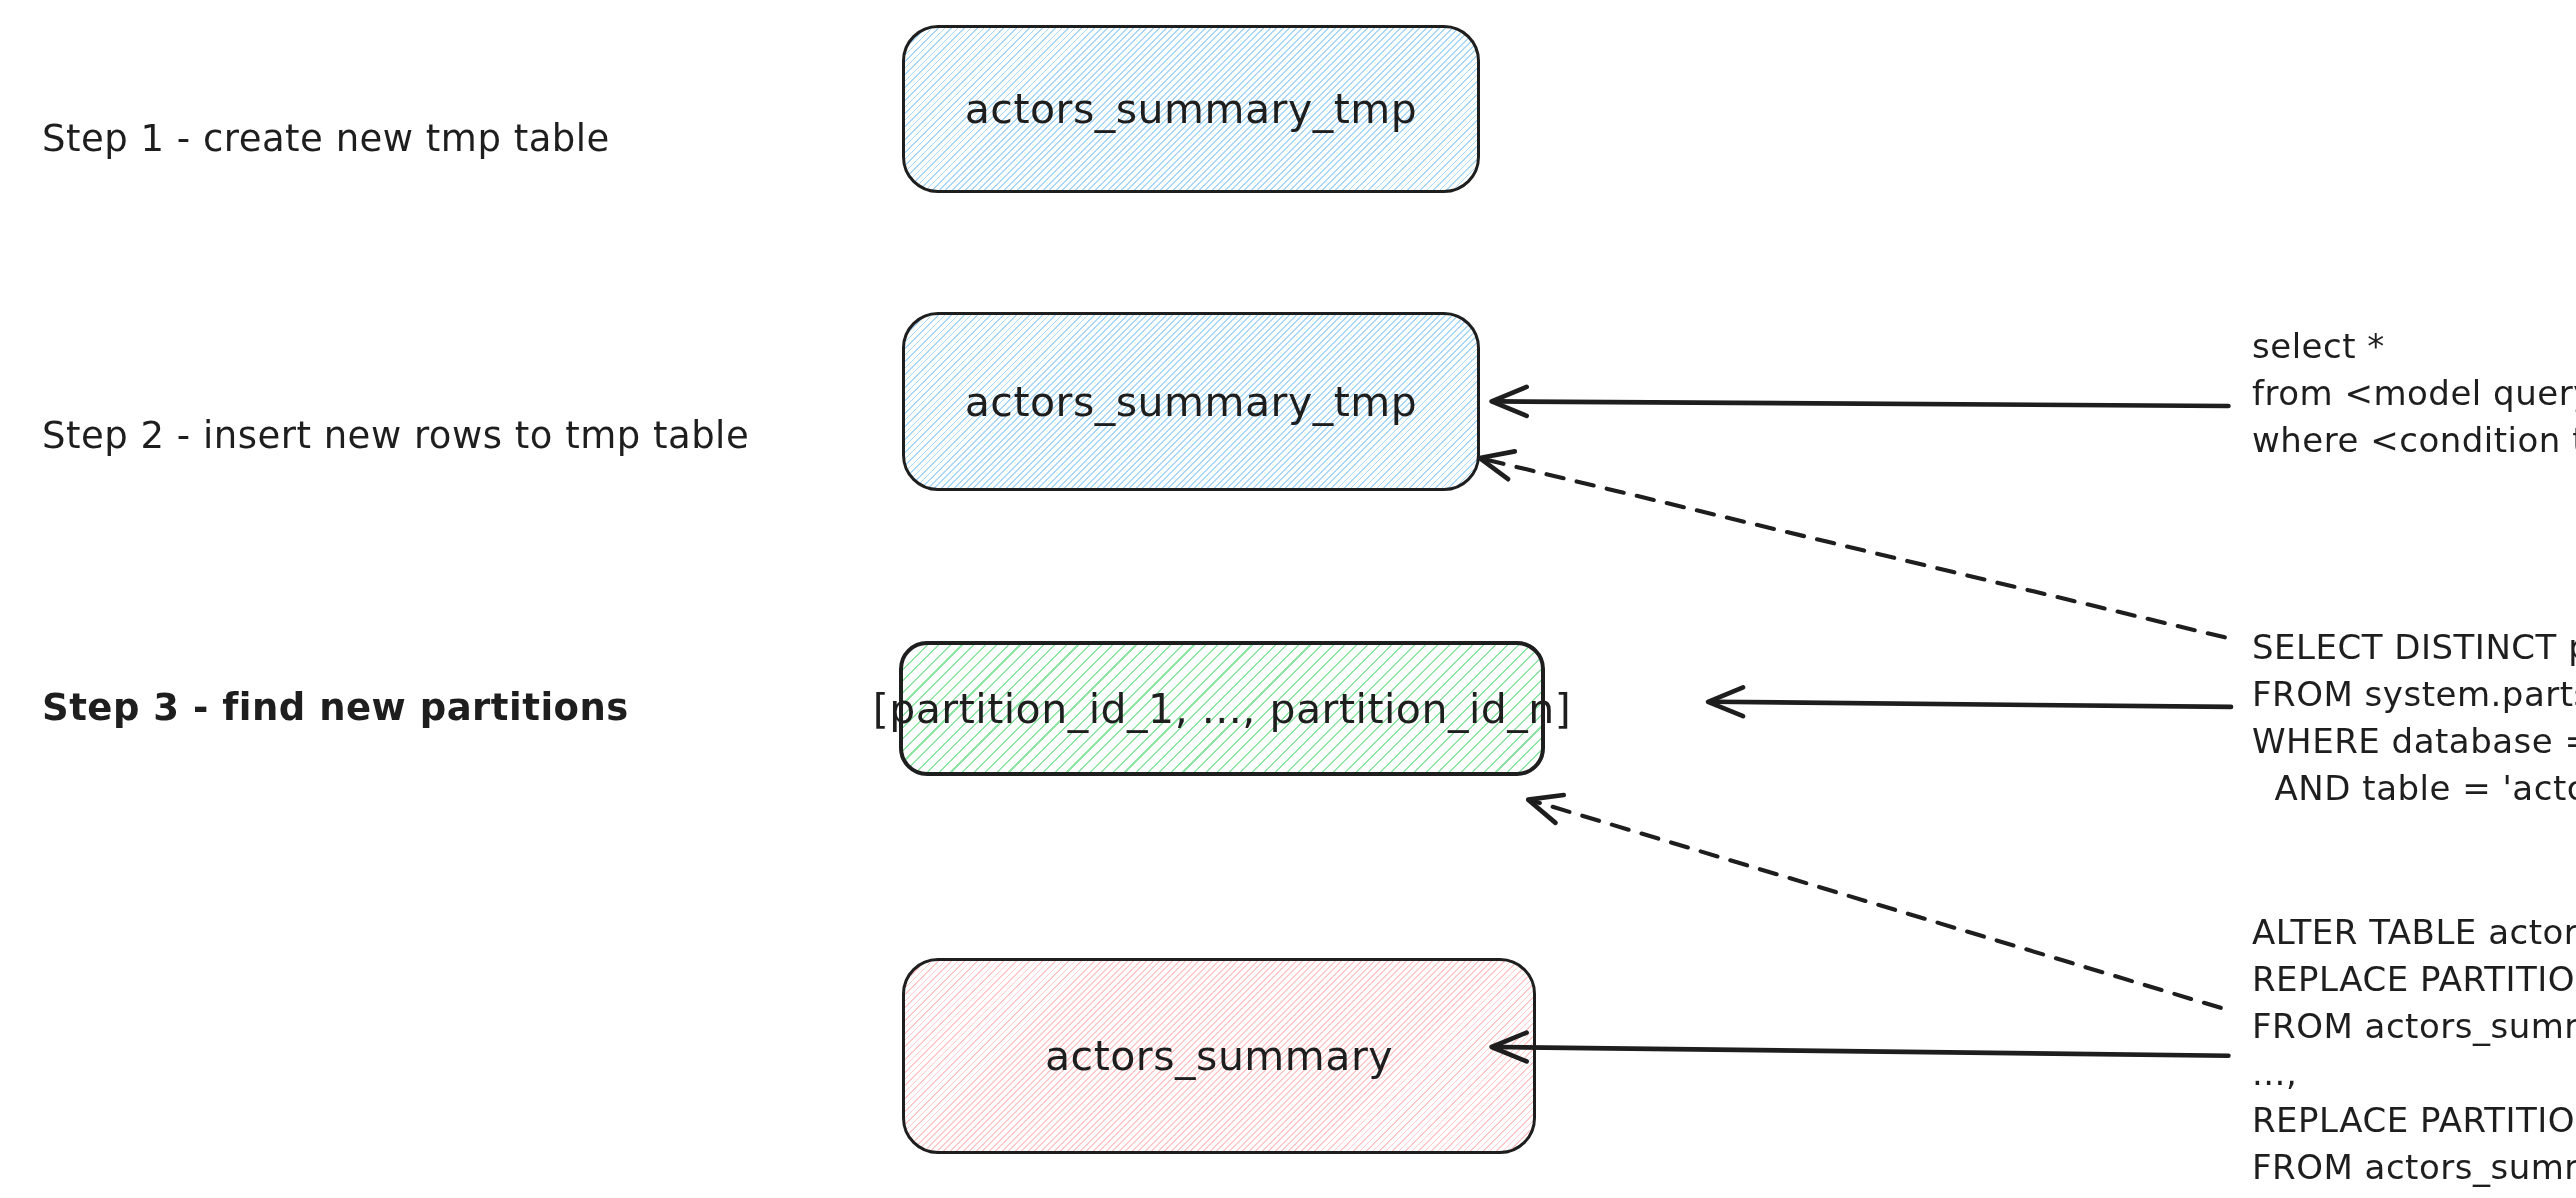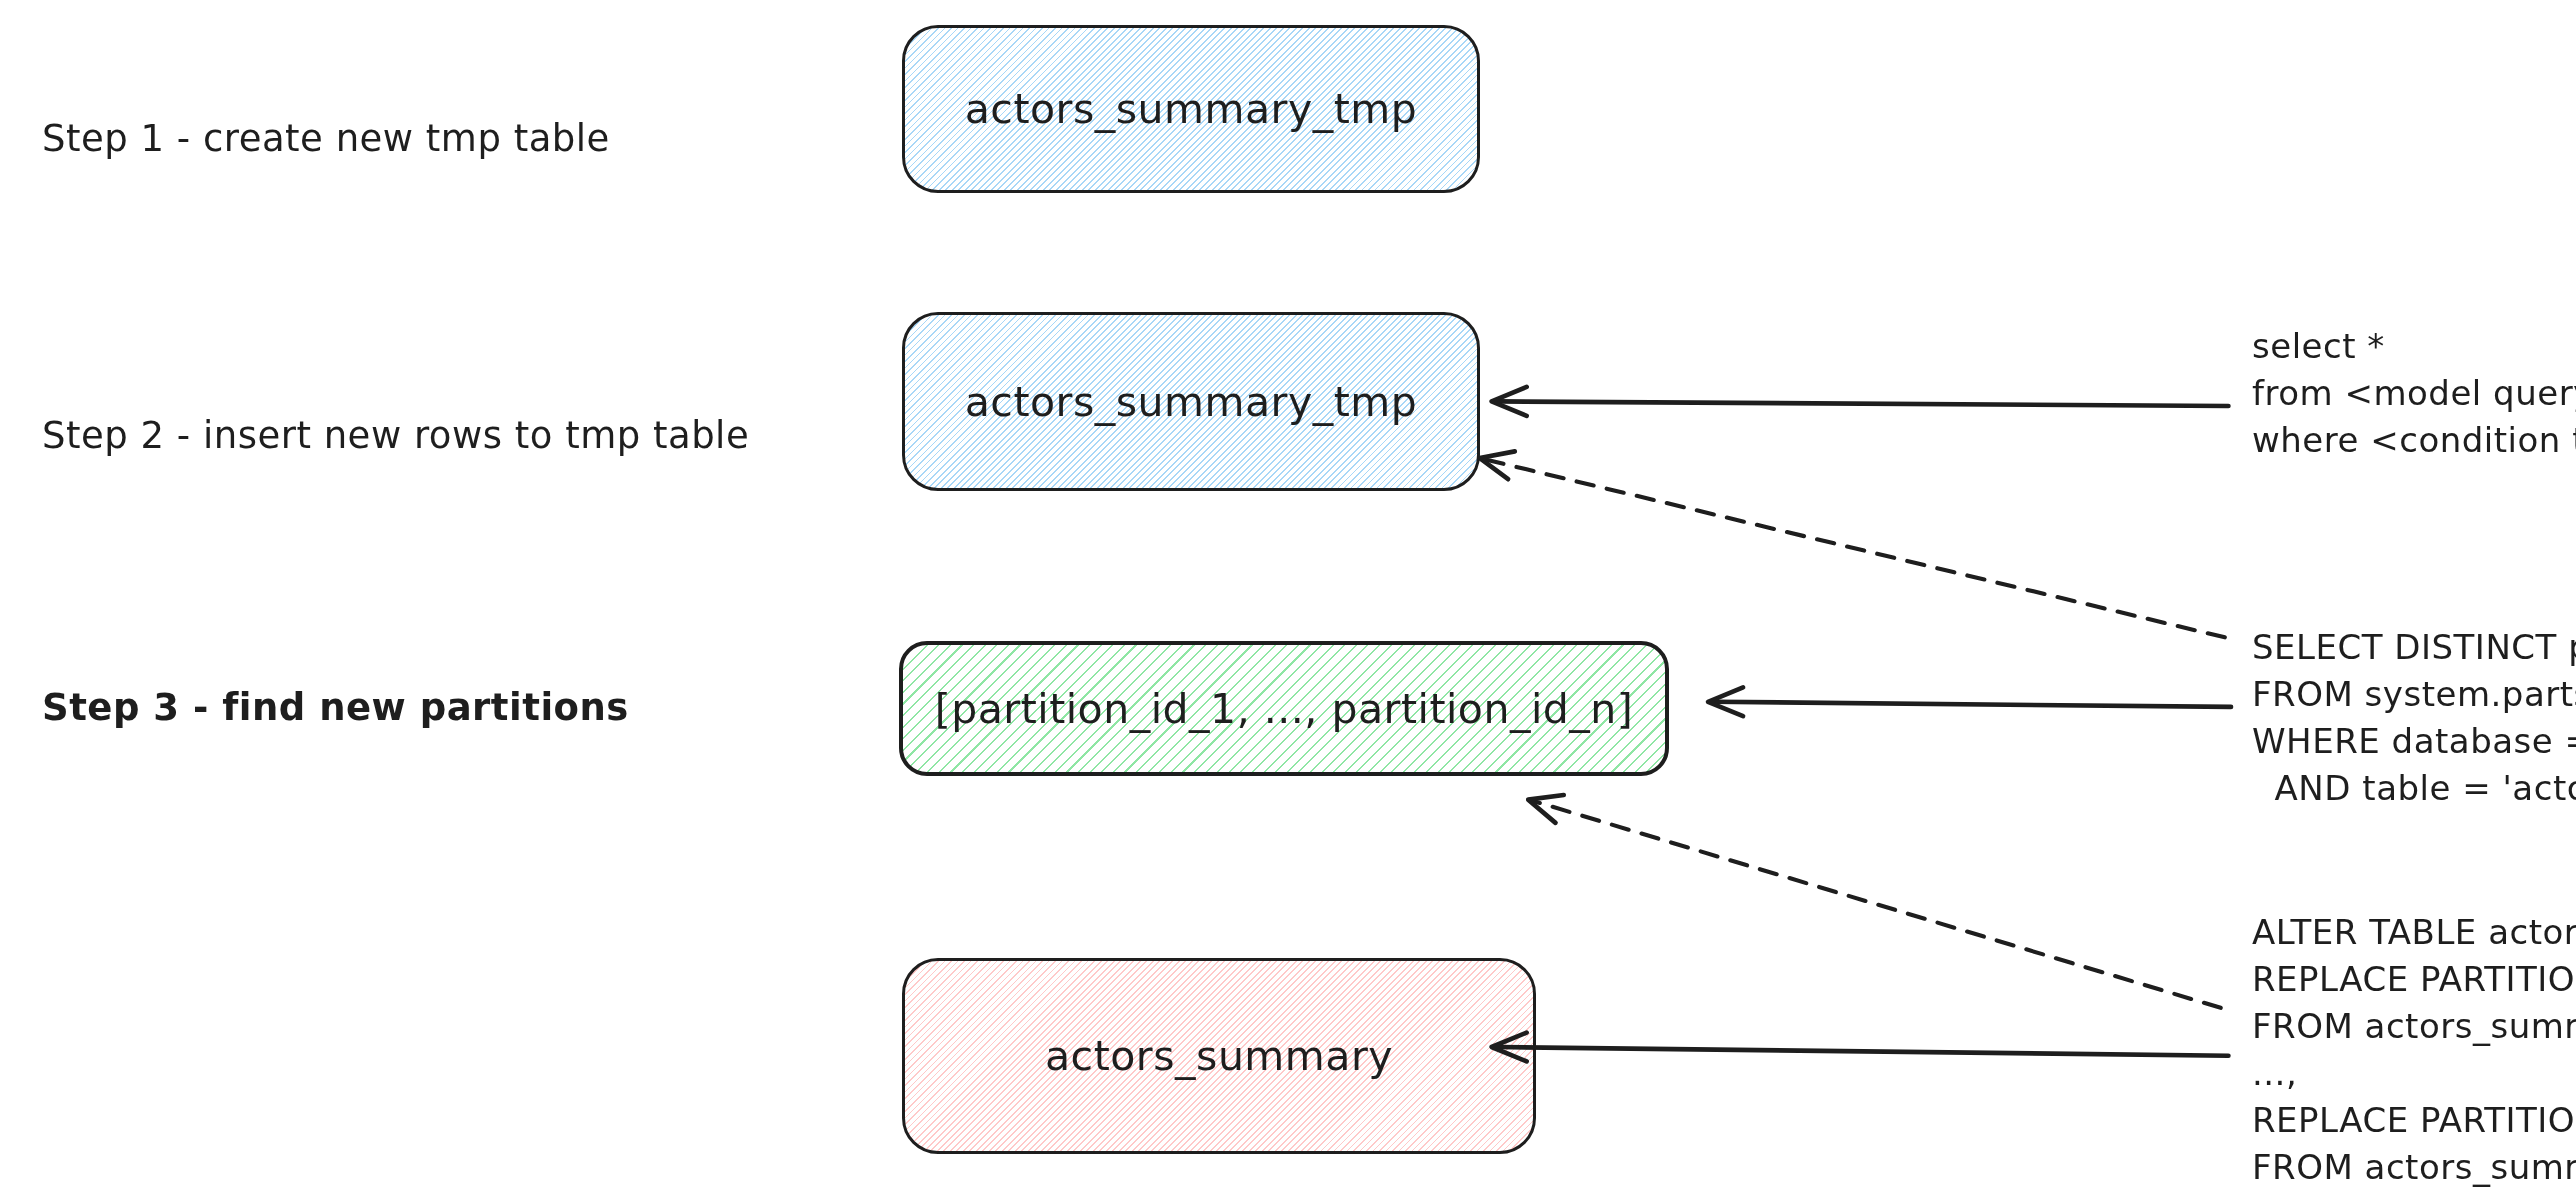--- a/index.html
+++ b/index.html
@@ -76,21 +76,21 @@
   <div class="step-label" style="left:42px; top:687px;font-weight:bold;">Step 3 - find new partitions</div>
 
   <div class="node" style="left: 902px; top: 25px; width: 578px; height: 168px; --fill: #a8d7f7;">
     <span class="node-label">actors_summary_tmp</span>
   </div>
 
   <div class="node" style="left: 902px; top: 312px; width: 578px; height: 179px; --fill: #a8d7f7;">
     <span class="node-label">actors_summary_tmp</span>
   </div>
 
-  <div class="node sparse" style="left: 899px; top: 641px; width: 770px; height: 135px; --fill: #8fe6a4;">
+  <div class="node sparse" style="left: 899px; top: 641px; width: 646px; height: 135px; --fill: #8fe6a4;">
     <span class="node-label">[partition_id_1, ..., partition_id_n]</span>
   </div>
 
   <div class="node" style="left: 902px; top: 958px; width: 634px; height: 196px; --fill: #ffc9c9;">
     <span class="node-label">actors_summary</span>
   </div>
 
   <div class="sql-block" style="left:2252px; top:323px;">
     <div class="sql-line">select *</div>
     <div class="sql-line">from &lt;model query&gt;</div>

